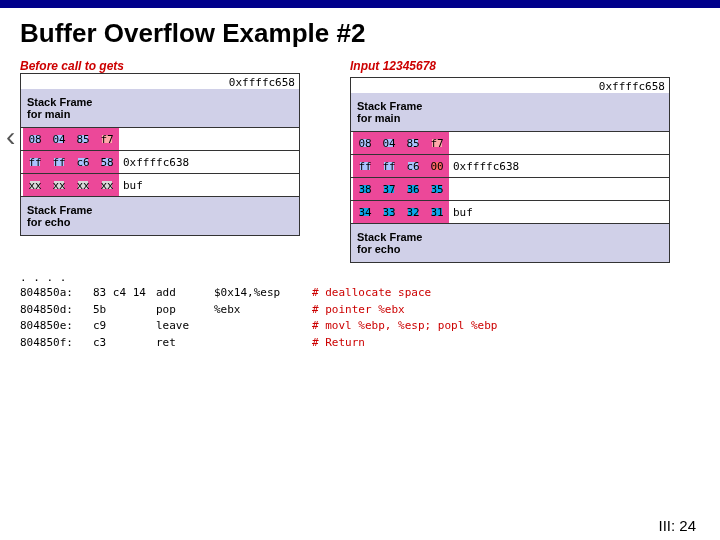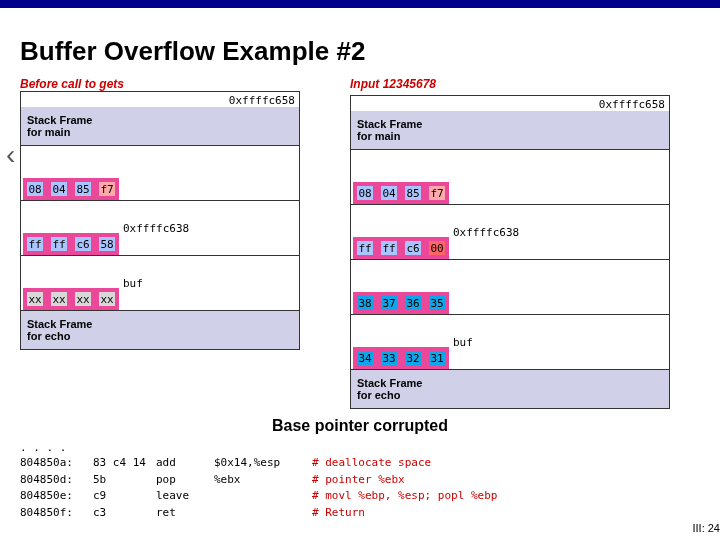--- a/index.html
+++ b/index.html
@@ -10,21 +10,21 @@
       height: 540px;
       overflow: hidden;
       position: relative;
     }
     .top-bar {
       background: #00008b;
       height: 8px;
       width: 100%;
     }
     .main-content {
-      padding: 28px 20px 8px 20px;
+      padding: 10px 20px 8px 20px;
     }
     .page-title {
       font-size: 26px;
       font-weight: bold;
       color: #000;
       margin-bottom: 10px;
     }
     .diagrams-row {
       display: flex;
       gap: 20px;
@@ -54,28 +54,27 @@
       font-size: 11px;
       font-weight: bold;
       color: #000;
       min-height: 38px;
       display: flex;
       align-items: center;
     }
     .cell {
       width: 24px;
       height: 22px;
-      border: 4px solid #ec4899;
+      border: 7px solid #ec4899;
       display: flex;
       align-items: center;
       justify-content: center;
       font-size: 11px;
       font-family: monospace;
       background: #fff;
-      margin-top: 32px;
     }
     .cell-blue { background: #aac4ff; }
     .cell-red { background: #ffaaaa; }
     .cell-pink { background: #0ea5e9; }
     .cell-grey { background: #d8d8d8; }
     .cell-dark-red { background: #ff6666; }
     .row-inline {
       display: flex;
       align-items: center;
       position: relative;
@@ -109,22 +108,22 @@
       line-height: 1.5;
     }
     .code-addr { color: #000; min-width: 65px; }
     .code-bytes { color: #000; min-width: 55px; }
     .code-instr { color: #000; min-width: 50px; }
     .code-operand { color: #000; min-width: 90px; }
     .code-comment { color: #c00; }
     .slide-num {
       position: absolute;
       bottom: 6px;
-      right: 0;
-      font-size: 11px;
+      right: 24px;
+      font-size: 15px;
       color: #000;
     }
     .base-pointer-label {
       text-align: center;
       font-size: 16px;
       font-weight: bold;
       color: #000;
       margin: 4px 0 4px 0;
     }
     .dots-line {
@@ -268,21 +267,20 @@
             <div class="frame-label">
               Stack Frame<br>for echo
             </div>
           </div>
         </div>
       </div>
     </div>
 
   </div>
 
-  <div class="base-pointer-label">Base pointer corrupted</div>
 
   <div class="code-section">
     <div class="dots-line">. . . .</div>
     <div class="code-line">
       <span class="code-addr">804850a:</span>
       <span class="code-bytes">83 c4 14</span>
       <span class="code-instr">add</span>
       <span class="code-operand">$0x14,%esp</span>
       <span class="code-comment"># deallocate space</span>
     </div>

